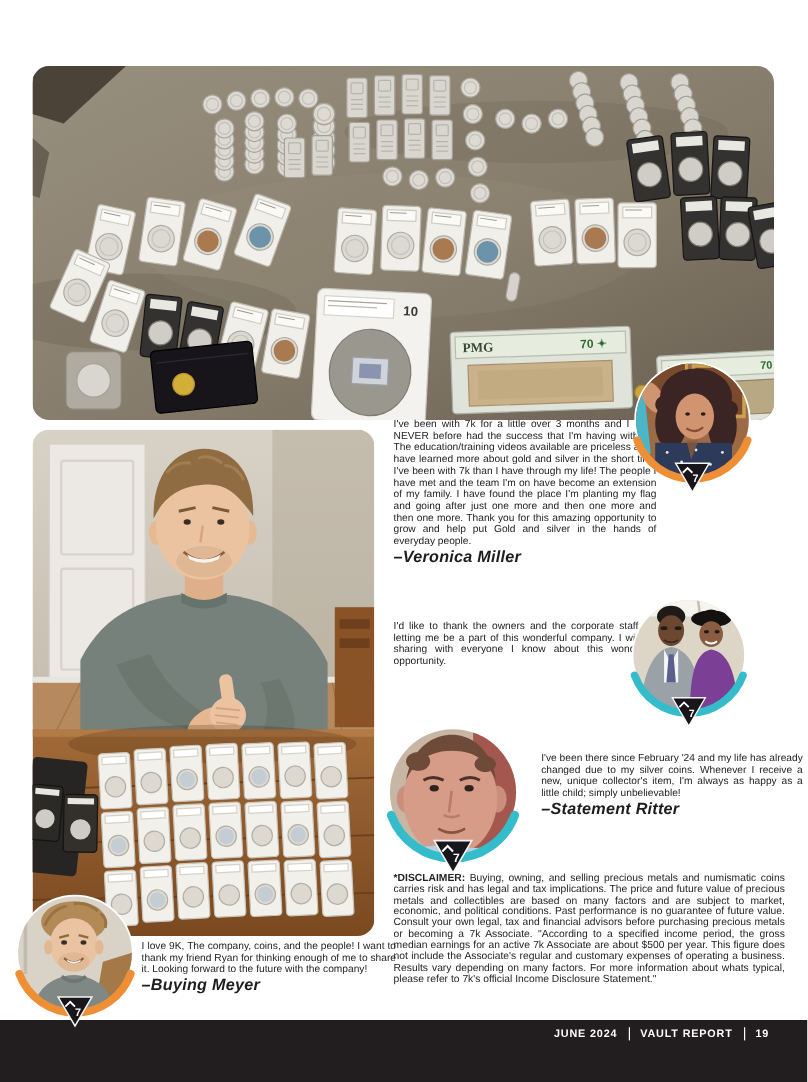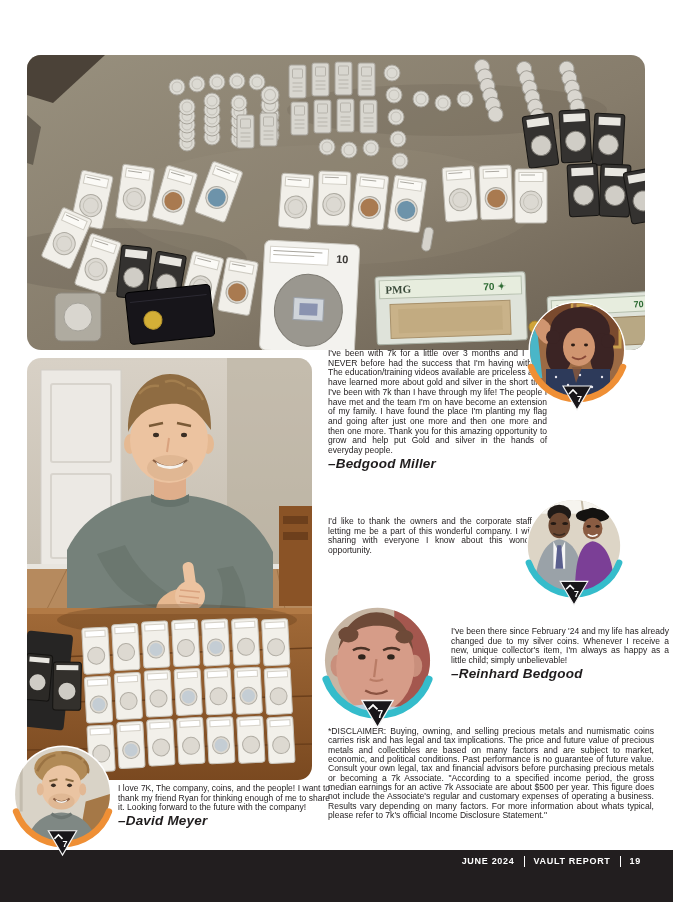--- a/index.html
+++ b/index.html
@@ -12,21 +12,21 @@
   .tblock{position:absolute;text-align:justify;font-size:8.5px;line-height:9.7px;}
   .tblock p{margin:0;}
   .sig{font-size:13.5px;line-height:15px;font-weight:bold;font-style:italic;
        margin-top:9px;text-align:left;letter-spacing:.2px;color:#1f1c1d;}
   #t-veronica{left:328px;top:349px;width:219px;}
   #t-jerome{left:328px;top:517px;width:218px;}
   #t-reinhard{left:437px;top:627px;width:218px;margin-left:14px;}
   #t-david{left:118px;top:784px;width:212px;}
   .disclaimer{position:absolute;left:328px;top:727px;width:326px;
               font-size:8.6px;line-height:9.35px;text-align:justify;}
-  .disclaimer .dlabel{font-weight:normal;margin-top:24px;}
+  .disclaimer .dlabel{font-weight:bold;margin-top:24px;}
   .portrait{position:absolute;z-index:6;}
   .portrait svg{display:block;width:100%;height:100%;}
   #p-veronica{left:522px;top:297px;width:110px;height:118px;}
   #p-jerome{left:520px;top:494px;width:108px;height:116px;}
   #p-reinhard{left:316px;top:601px;width:123px;height:132px;}
   #p-david{left:7px;top:741px;width:111px;height:119px;}
   .footerbar{position:absolute;left:0;top:850px;width:673px;height:52px;background:#221e1f;
              box-sizing:border-box;display:flex;justify-content:flex-end;align-items:flex-start;
              padding:6px 32px 0 0;color:#ffffff;z-index:4;}
   .footerbar .itm{font-size:9px;font-weight:bold;letter-spacing:.7px;}
@@ -374,35 +374,35 @@
             <use href="#tsb" x="178" y="362"></use>
             <use href="#ts" x="208" y="363"></use>
             <use href="#ts" x="238" y="365"></use>
         </g>
       </g>
     </svg>
   </div>
 
   <div class="tblock" id="t-veronica">
     <p>I've been with 7k for a little over 3 months and I have NEVER before had the success that I'm having with 7k. The education/training videos available are priceless and I have learned more about gold and silver in the short time I've been with 7k than I have through my life! The people I have met and the team I'm on have become an extension of my family. I have found the place I'm planting my flag and going after just one more and then one more and then one more. Thank you for this amazing opportunity to grow and help put Gold and silver in the hands of everyday people.</p>
-    <p class="sig">–Bedgood Miller</p>
+    <p class="sig">–Veronica Miller</p>
   </div>
 
   <div class="tblock" id="t-jerome">
     <p>I'd like to thank the owners and the corporate staff for letting me be a part of this wonderful company. I will be sharing with everyone I know about this wonderful opportunity.</p>
   </div>
 
   <div class="tblock" id="t-reinhard">
     <p>I've been there since February '24 and my life has already changed due to my silver coins. Whenever I receive a new, unique collector's item, I'm always as happy as a little child; simply unbelievable!</p>
-    <p class="sig">–Reinhard Bedgood</p>
+    <p class="sig">–Statement Ritter</p>
   </div>
 
   <div class="tblock" id="t-david">
-    <p>I love 7K, The company, coins, and the people! I want to thank my friend Ryan for thinking enough of me to share it. Looking forward to the future with the company!</p>
-    <p class="sig">–David Meyer</p>
+    <p>I love 9K, The company, coins, and the people! I want to thank my friend Ryan for thinking enough of me to share it. Looking forward to the future with the company!</p>
+    <p class="sig">–Buying Meyer</p>
   </div>
 
   <div class="portrait" id="p-veronica">
     <svg viewBox="0 0 110 118" xmlns="http://www.w3.org/2000/svg">
       <defs>
           <clipPath id="cv">
             <circle cx="55" cy="53" r="47"></circle>
           </clipPath>
         </defs>
       <circle cx="55" cy="53" r="48.5" fill="#ffffff"></circle>

